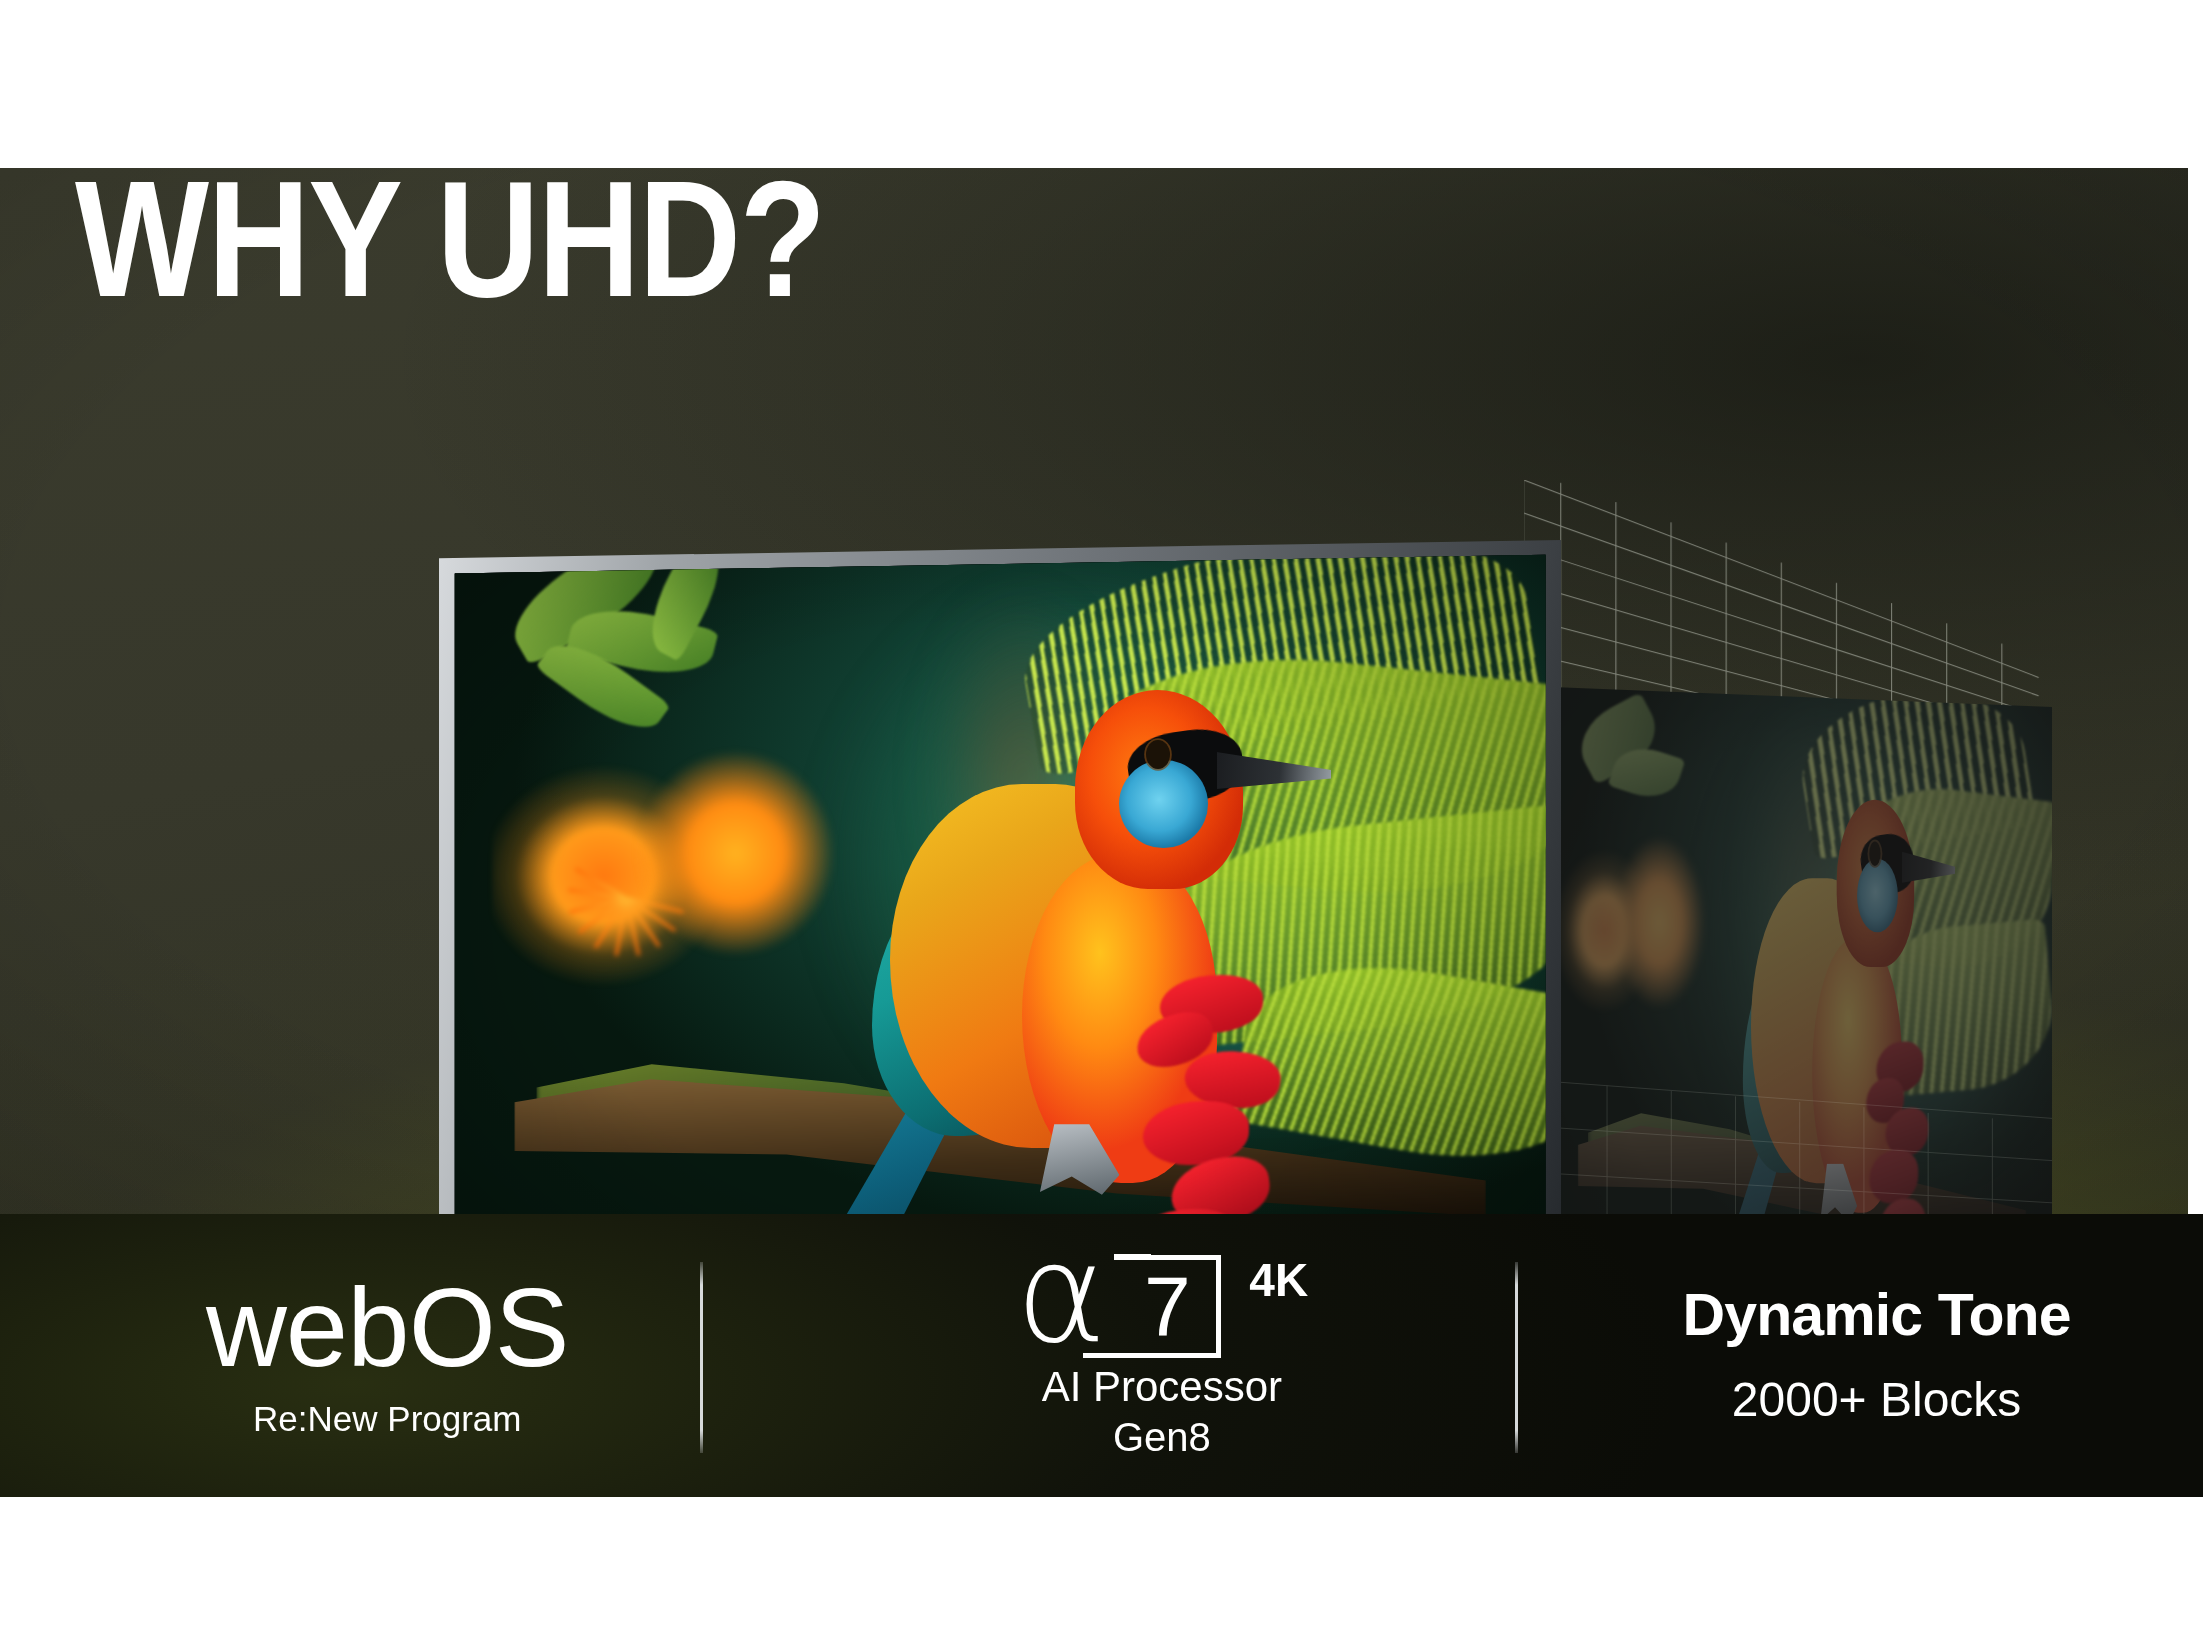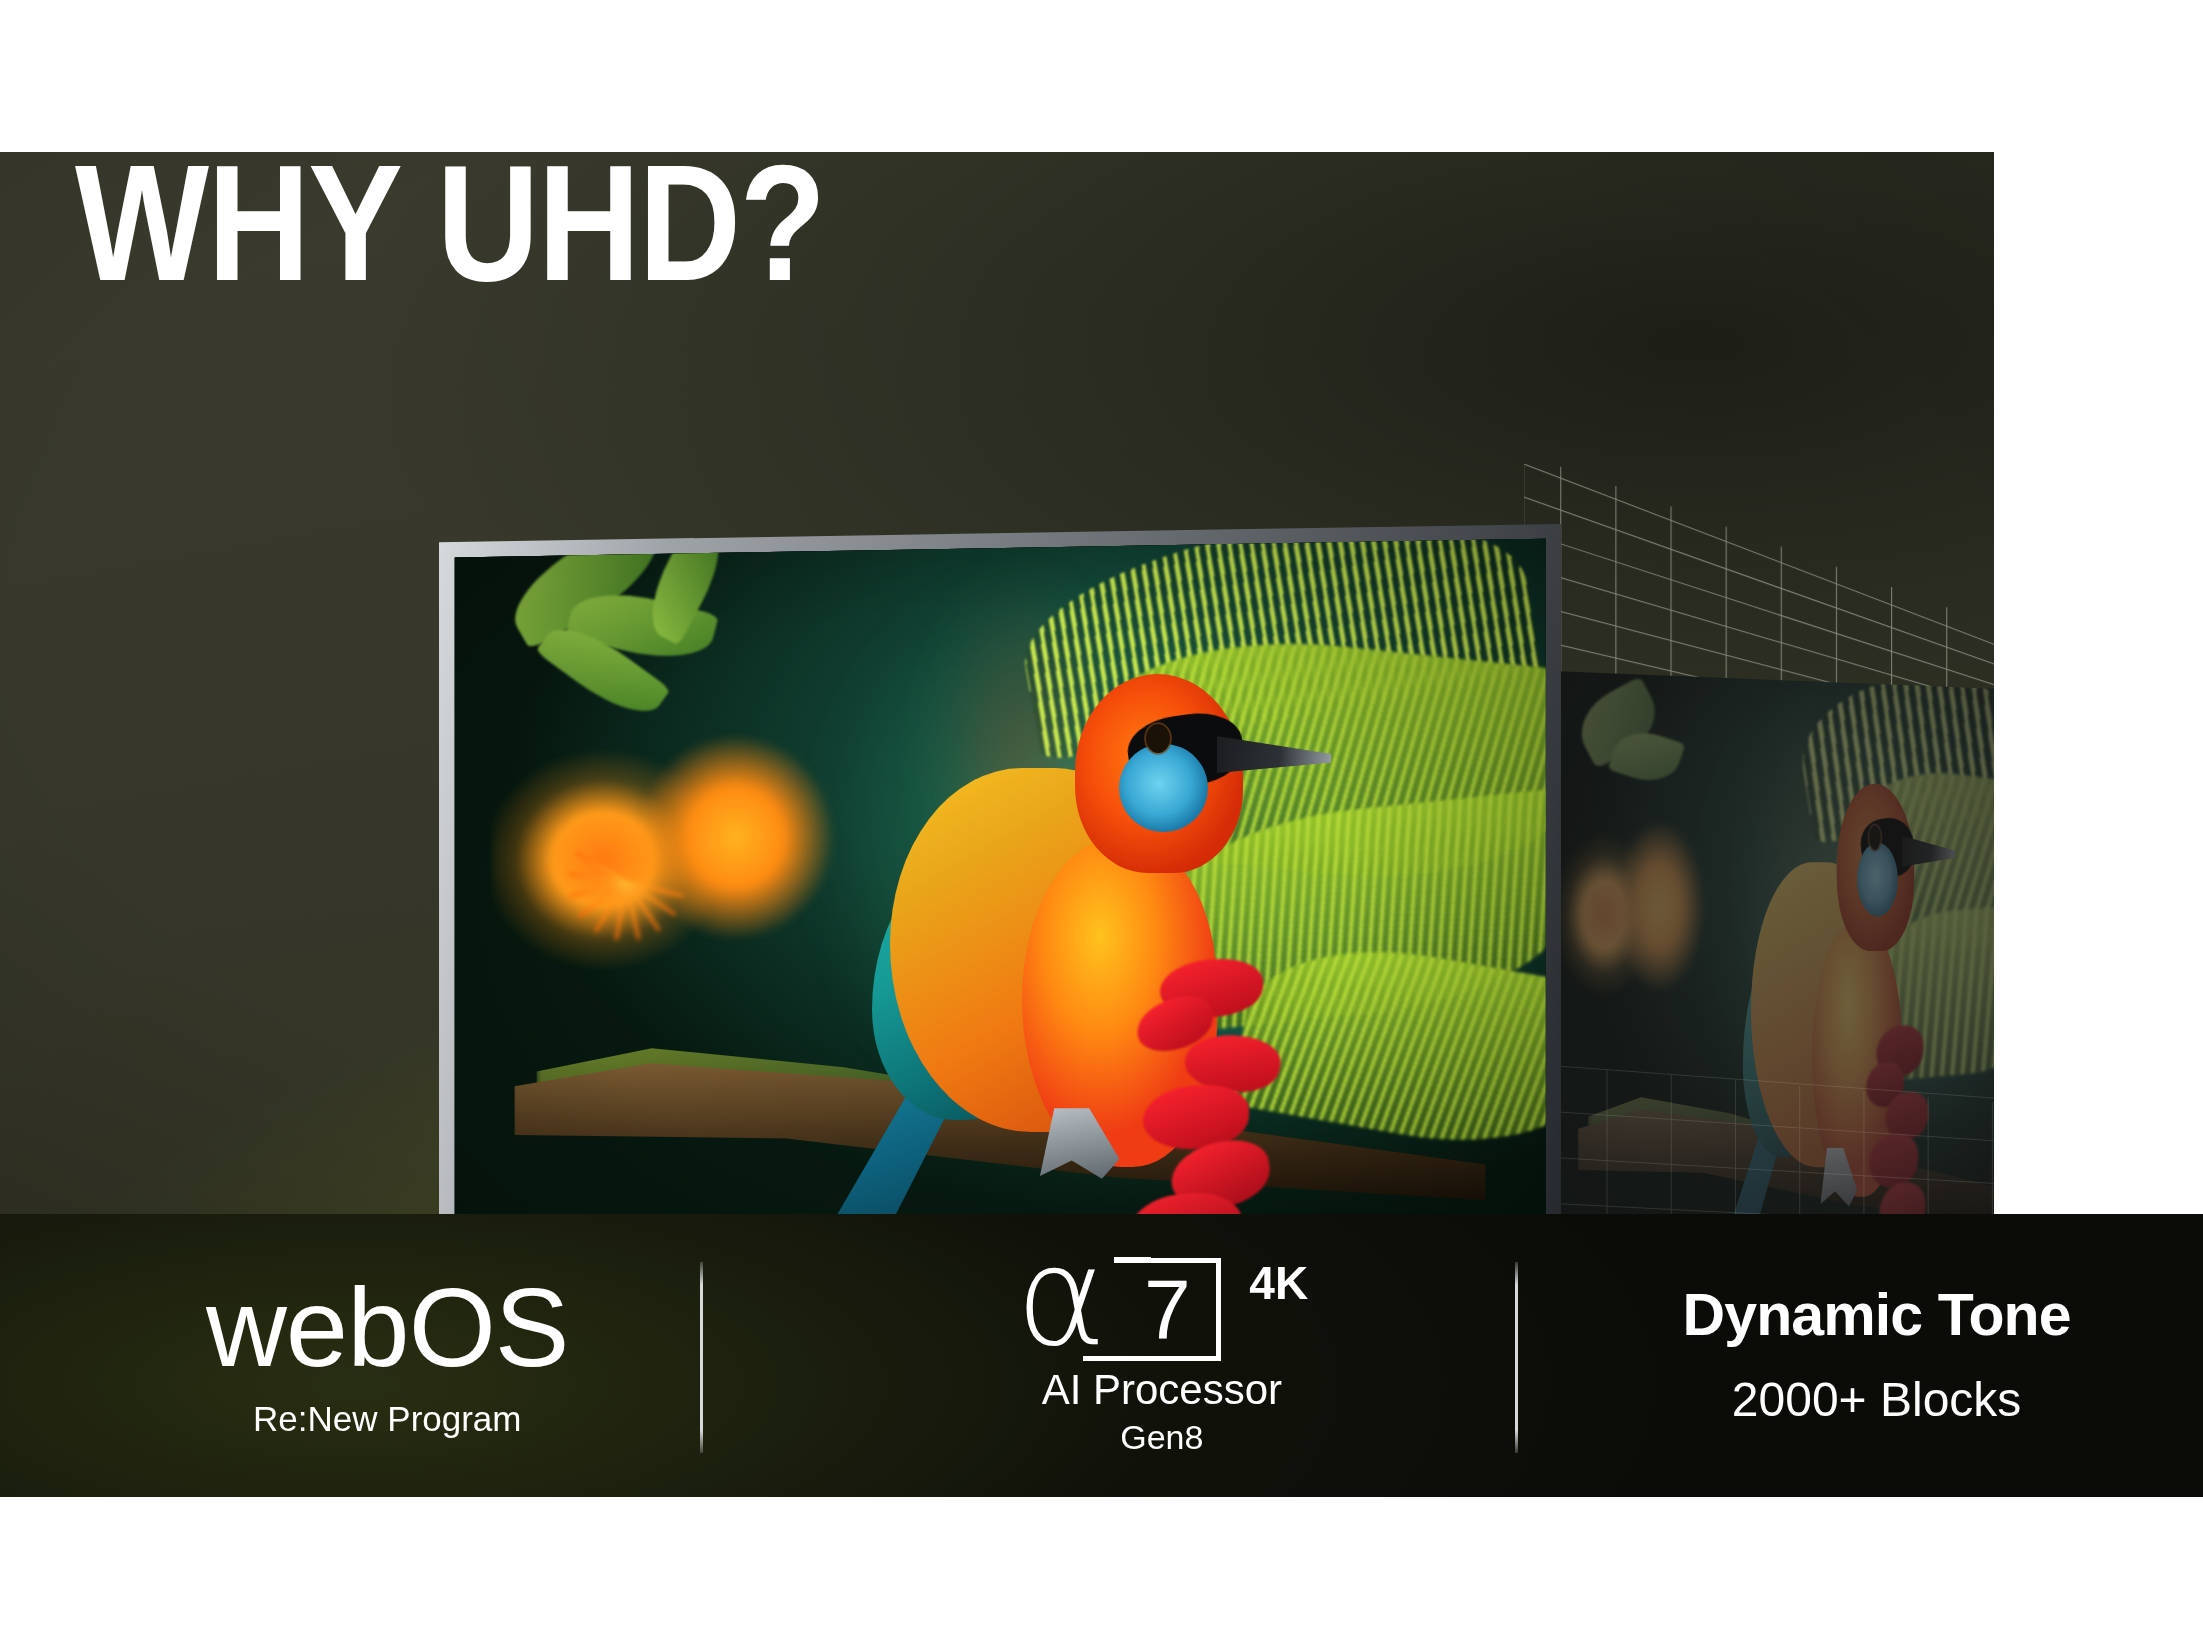--- a/index.html
+++ b/index.html
@@ -17,21 +17,21 @@
     background: #ffffff;
     overflow: hidden;
   }
 
   
   .band-top    { position:absolute; left:0; top:0;    width:2204px; height:152px; background:#ffffff; z-index:60; }
   .band-bottom { position:absolute; left:0; top:1497px; width:2204px; height:156px; background:#ffffff; z-index:60; }
 
   
   .hero {
-    position:absolute; left:0; top:152px; width:1994px; height:1062px;
+    position:absolute; left:0; top:168px; width:2188px; height:1062px;
     background:
       radial-gradient(120% 90% at 62% 118%, rgba(170,185,30,0.55) 0%, rgba(120,130,25,0.30) 26%, rgba(60,66,22,0.05) 52%, rgba(0,0,0,0) 70%),
       radial-gradient(90% 70% at 85% 18%, rgba(20,22,16,0.75) 0%, rgba(20,22,16,0.25) 45%, rgba(0,0,0,0) 75%),
       linear-gradient(170deg, #3a3b2d 0%, #37382b 45%, #333426 75%, #2c2d22 100%);
     overflow:hidden;
   }
   
   .hero::after{
     content:""; position:absolute; inset:0;
     background:radial-gradient(115% 120% at 50% 45%, rgba(0,0,0,0) 42%, rgba(0,0,0,0.34) 100%);
@@ -300,21 +300,21 @@
     content:""; position:absolute; left:-31px; bottom:-5.5px; width:37px; height:5.5px; background:#fff;
   }
   .seven-box .seven{
     position:absolute; left:50%; top:50%; transform:translate(-50%,-50%);
     font-size:84px; font-weight:300; color:#fff; line-height:1;
   }
   .k4{
     font-size:46px; font-weight:700; color:#fff; margin-left:23px; margin-top:1.8px;
   }
   .proc-sub1{ font-size:42px; font-weight:400; margin-top:5.5px; }
-  .proc-sub2{ font-size:34px; font-weight:400; margin-top:4px; }
+  .proc-sub2{ font-size:40px; font-weight:400; margin-top:4px; }
 
   .tone-title{
     font-size:59px; font-weight:700; line-height:1.08; letter-spacing:-0.9px;
   }
   .tone-sub{
     font-size:48px; font-weight:400; margin-top:13px;
   }
 </style>
 </head>
 <body>

